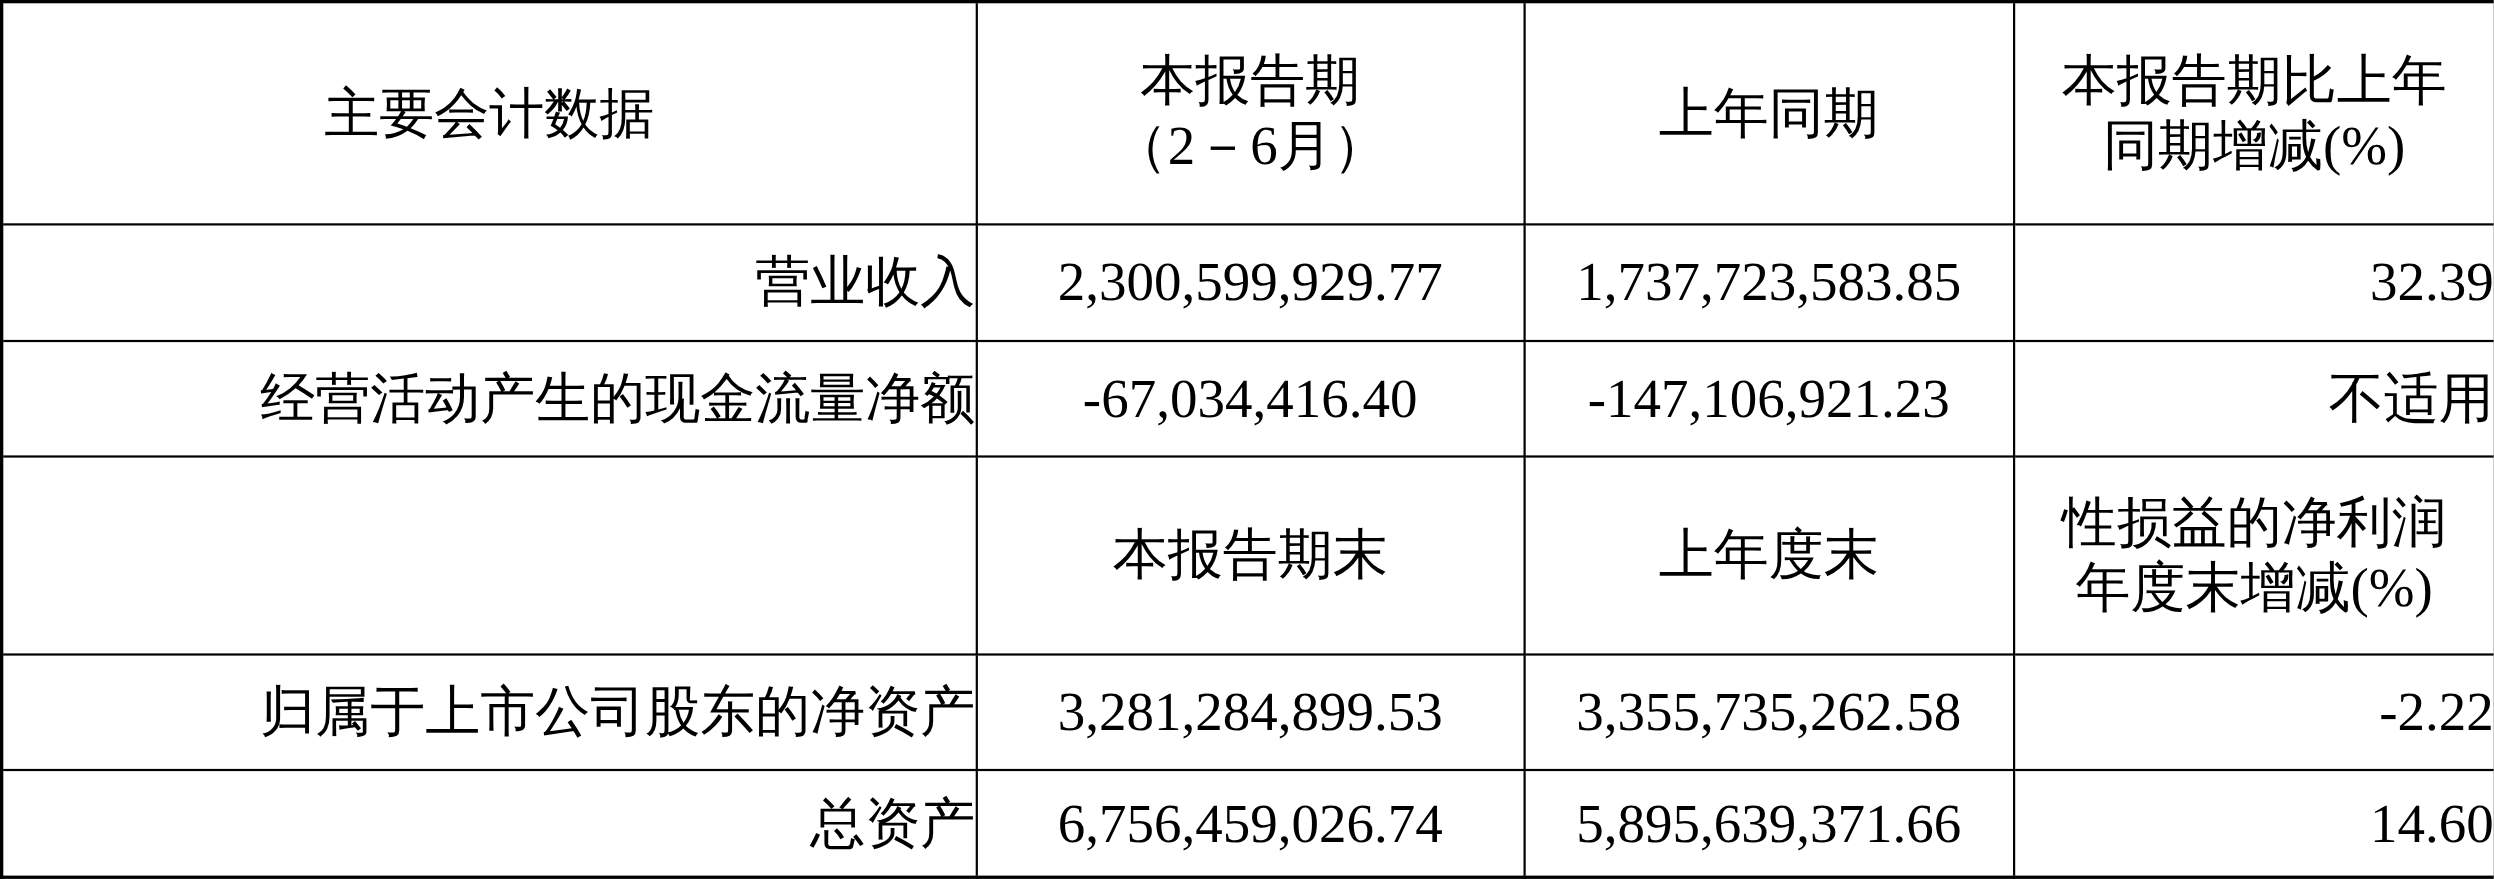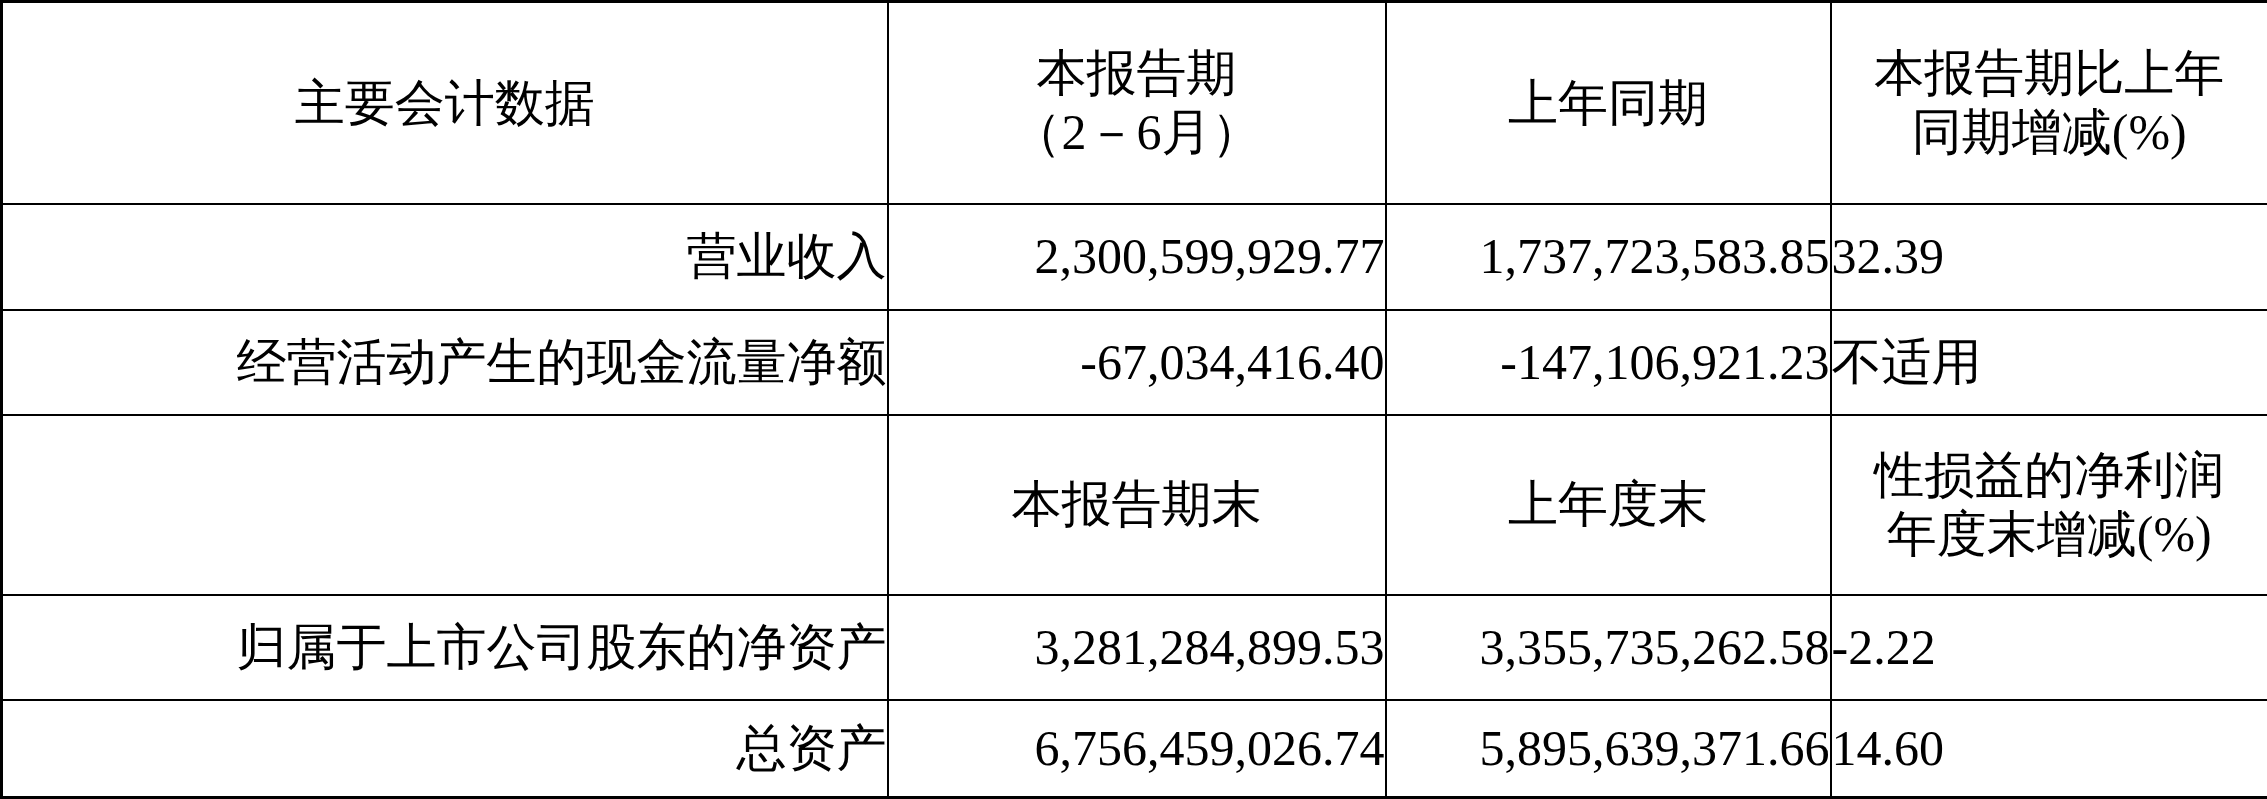--- a/index.html
+++ b/index.html
@@ -39,25 +39,25 @@
     font-weight: normal;
     text-align: center;
     padding: 4px 8px;
   }
   td.metric {
     text-align: right;
     padding-left: 26px;
     padding-right: 12px;
   }
   td.num {
-    text-align: right;
+    text-align: center;
     padding-right: 26px;
   }
   td.chg {
-    text-align: left;
+    text-align: right;
     padding-right: 24px;
   }
   tr.r-h1  { height: 150px; }
   tr.r-std { height: 78px;  }
   tr.r-tall{ height: 118px; }
   tr.r-h2  { height: 133px; }
   tr.r-last{ height: 72px; margin-top: 22px;  }
 </style>
 </head>
 <body>

